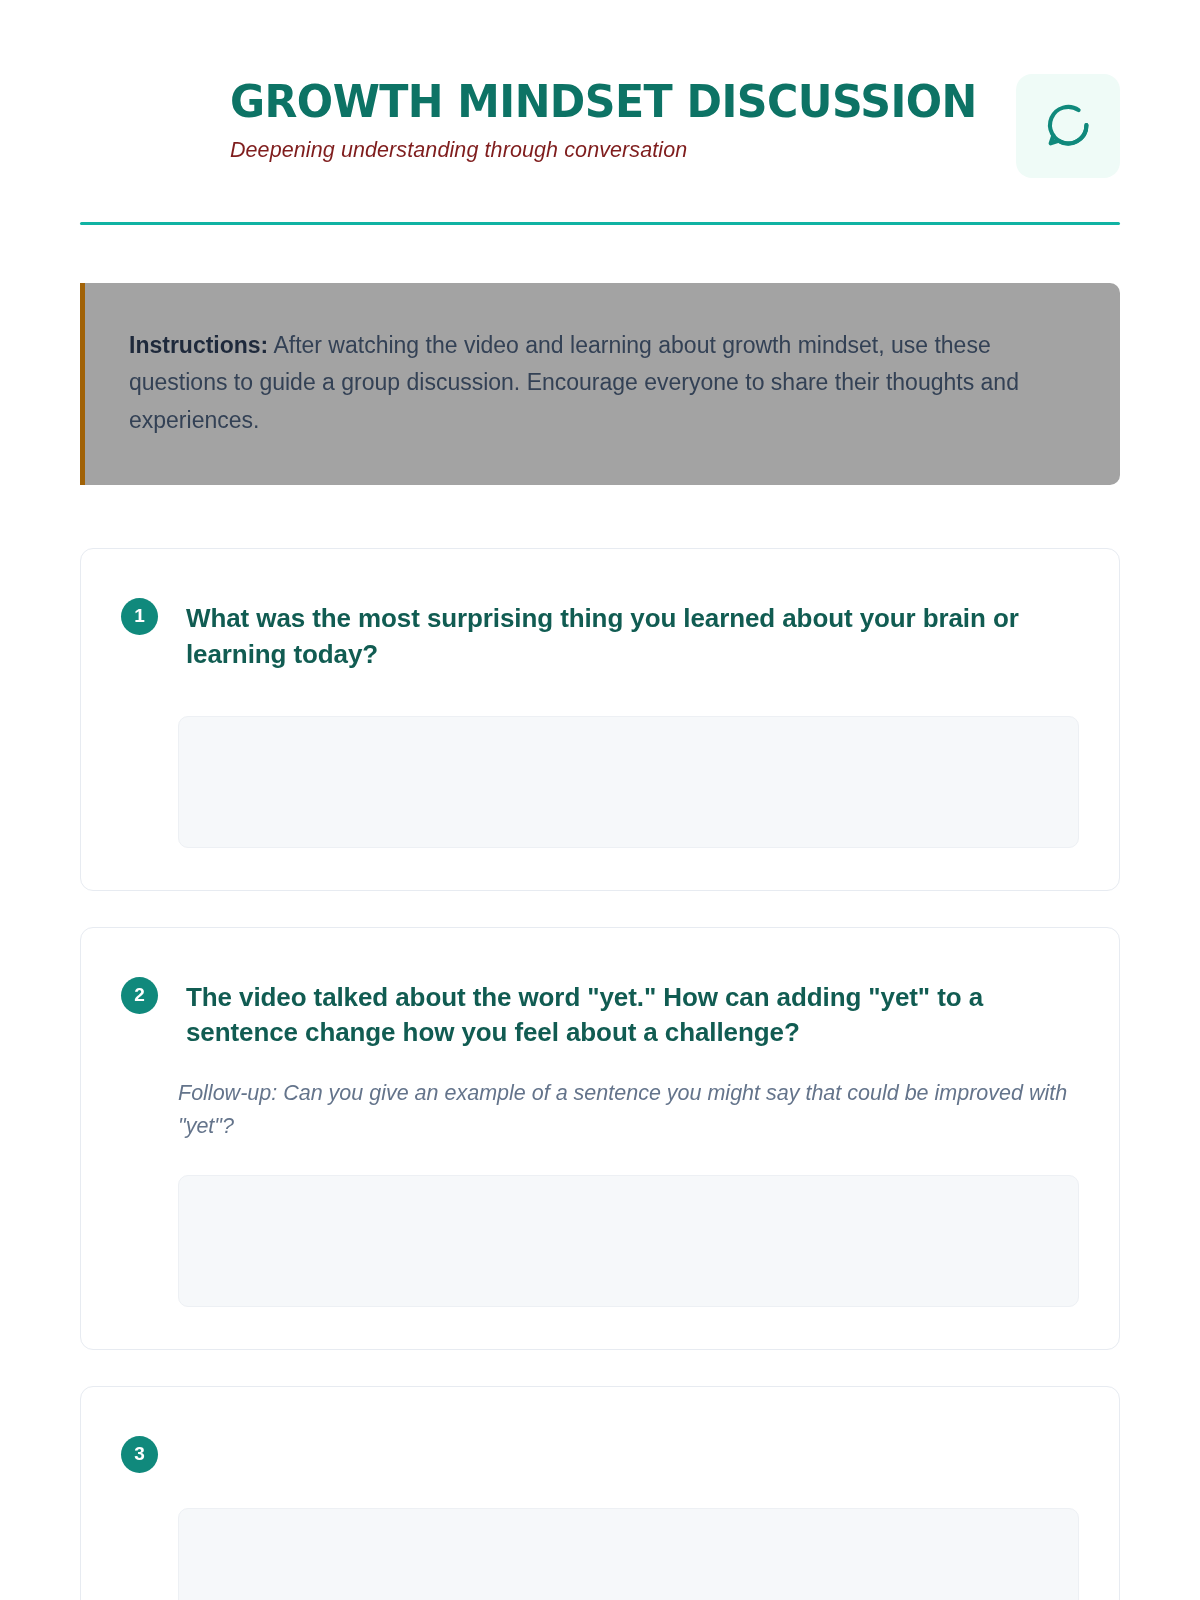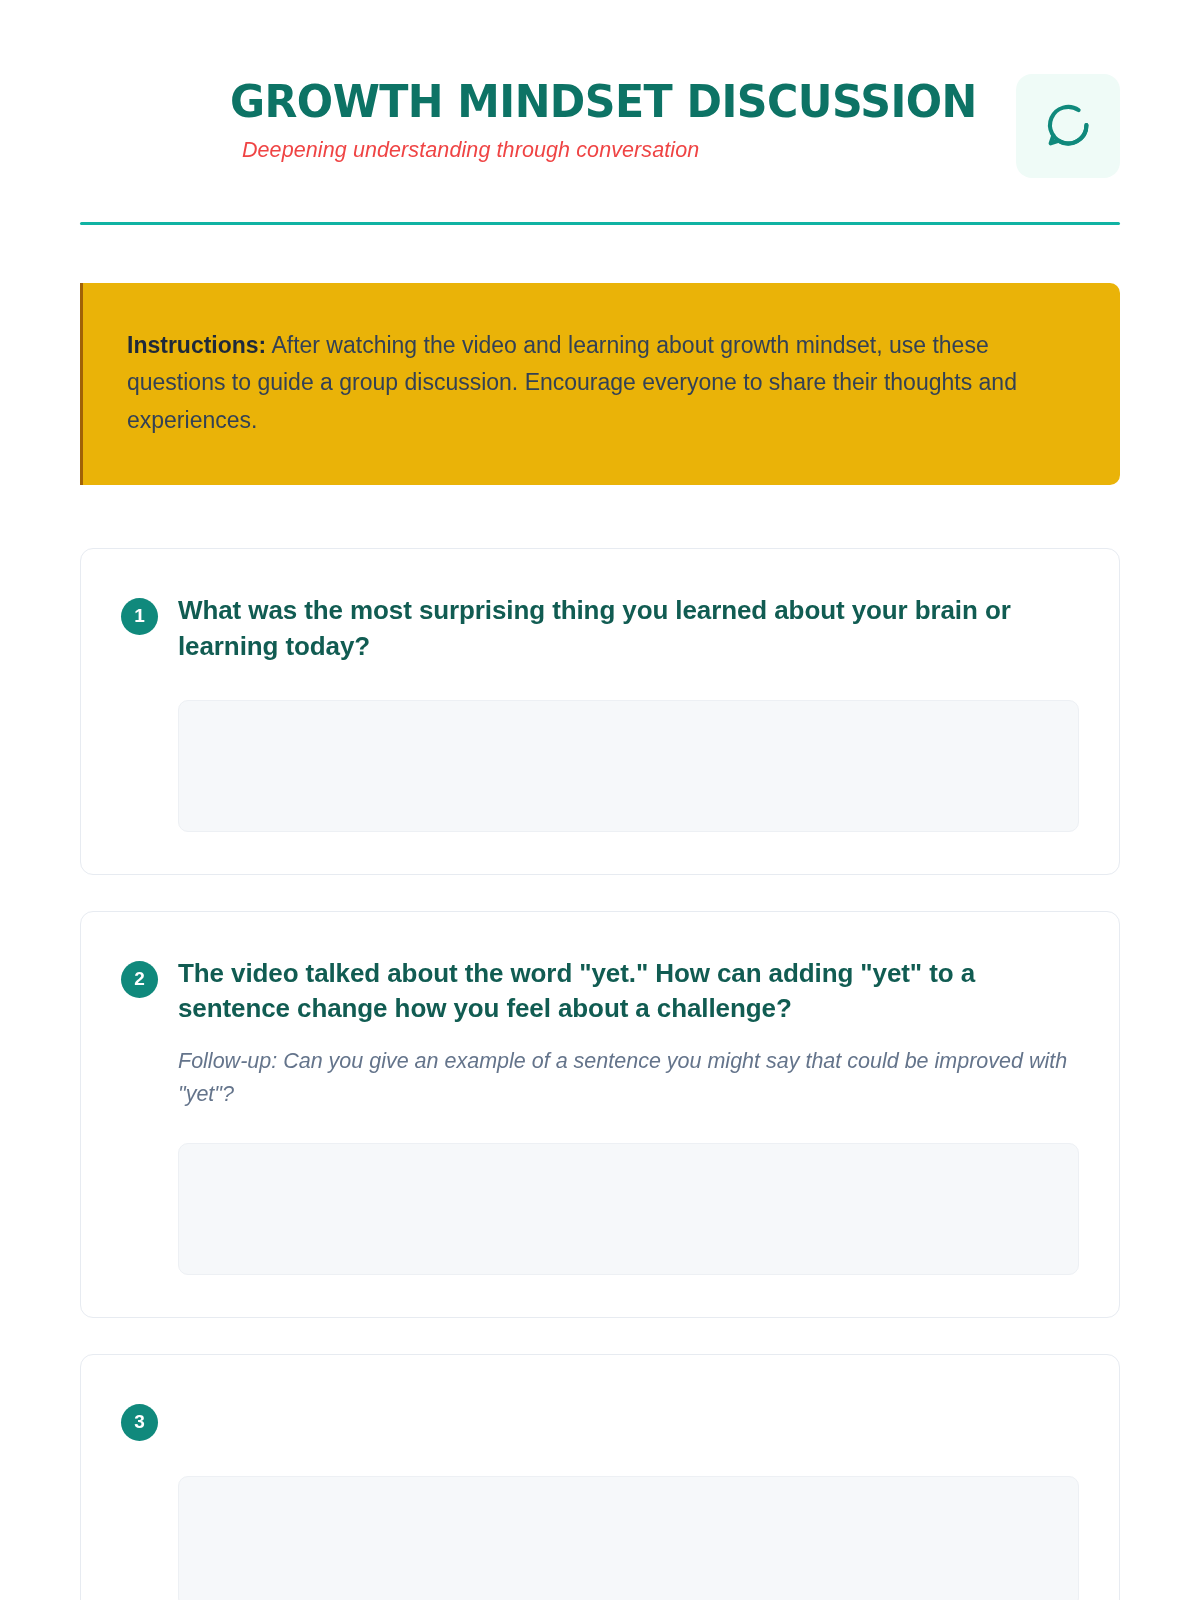--- a/index.html
+++ b/index.html
@@ -39,25 +39,25 @@
     font-weight: 800;
     letter-spacing: -0.6px;
     color: #0d7365;
     margin: 0;
     text-transform: uppercase;
     transform: scaleX(0.95);
     transform-origin: left center;
     white-space: nowrap;
   }
   .doc-subtitle {
-    margin: 13px 0 0 12px;
+    margin: 13px 0 0 0;
     font-size: 21.5px;
     font-style: italic;
     font-weight: 400;
-    color: #ef4444;
+    color: #7f1d1d;
     letter-spacing: 0.1px;
     white-space: nowrap;
   }
   .header-icon-badge {
     width: 104px;
     height: 104px;
     border-radius: 16px;
     background: #effbf7;
     display: flex;
     align-items: center;
@@ -71,22 +71,22 @@
     margin-top: 44px;
     height: 3px;
     background: #10b3a3;
     border-radius: 2px;
     width: 100%;
   }
 
   
   .instructions {
     margin-top: 58px;
-    background: #eab308;
-    border-left: 3px solid #a16207;
+    background: #a3a3a3;
+    border-left: 5px solid #a16207;
     border-radius: 0 10px 10px 0;
     padding: 44px 46px 46px 44px;
   }
   .instructions p {
     margin: 0;
     font-size: 23px;
     line-height: 1.62;
     color: #334155;
   }
   .instructions .lead {
@@ -125,21 +125,21 @@
     display: flex;
     align-items: center;
     justify-content: center;
     margin-top: 5px;
   }
   .q-text {
     font-size: 26px;
     line-height: 1.38;
     font-weight: 700;
     color: #115c52;
-    margin: 0;
+    margin: 8px;
     letter-spacing: -0.1px;
   }
   .q-followup {
     margin: 18px 0 0 57px;
     font-size: 21.5px;
     line-height: 1.5;
     font-style: italic;
     color: #64748b;
   }
   .q-answer {

